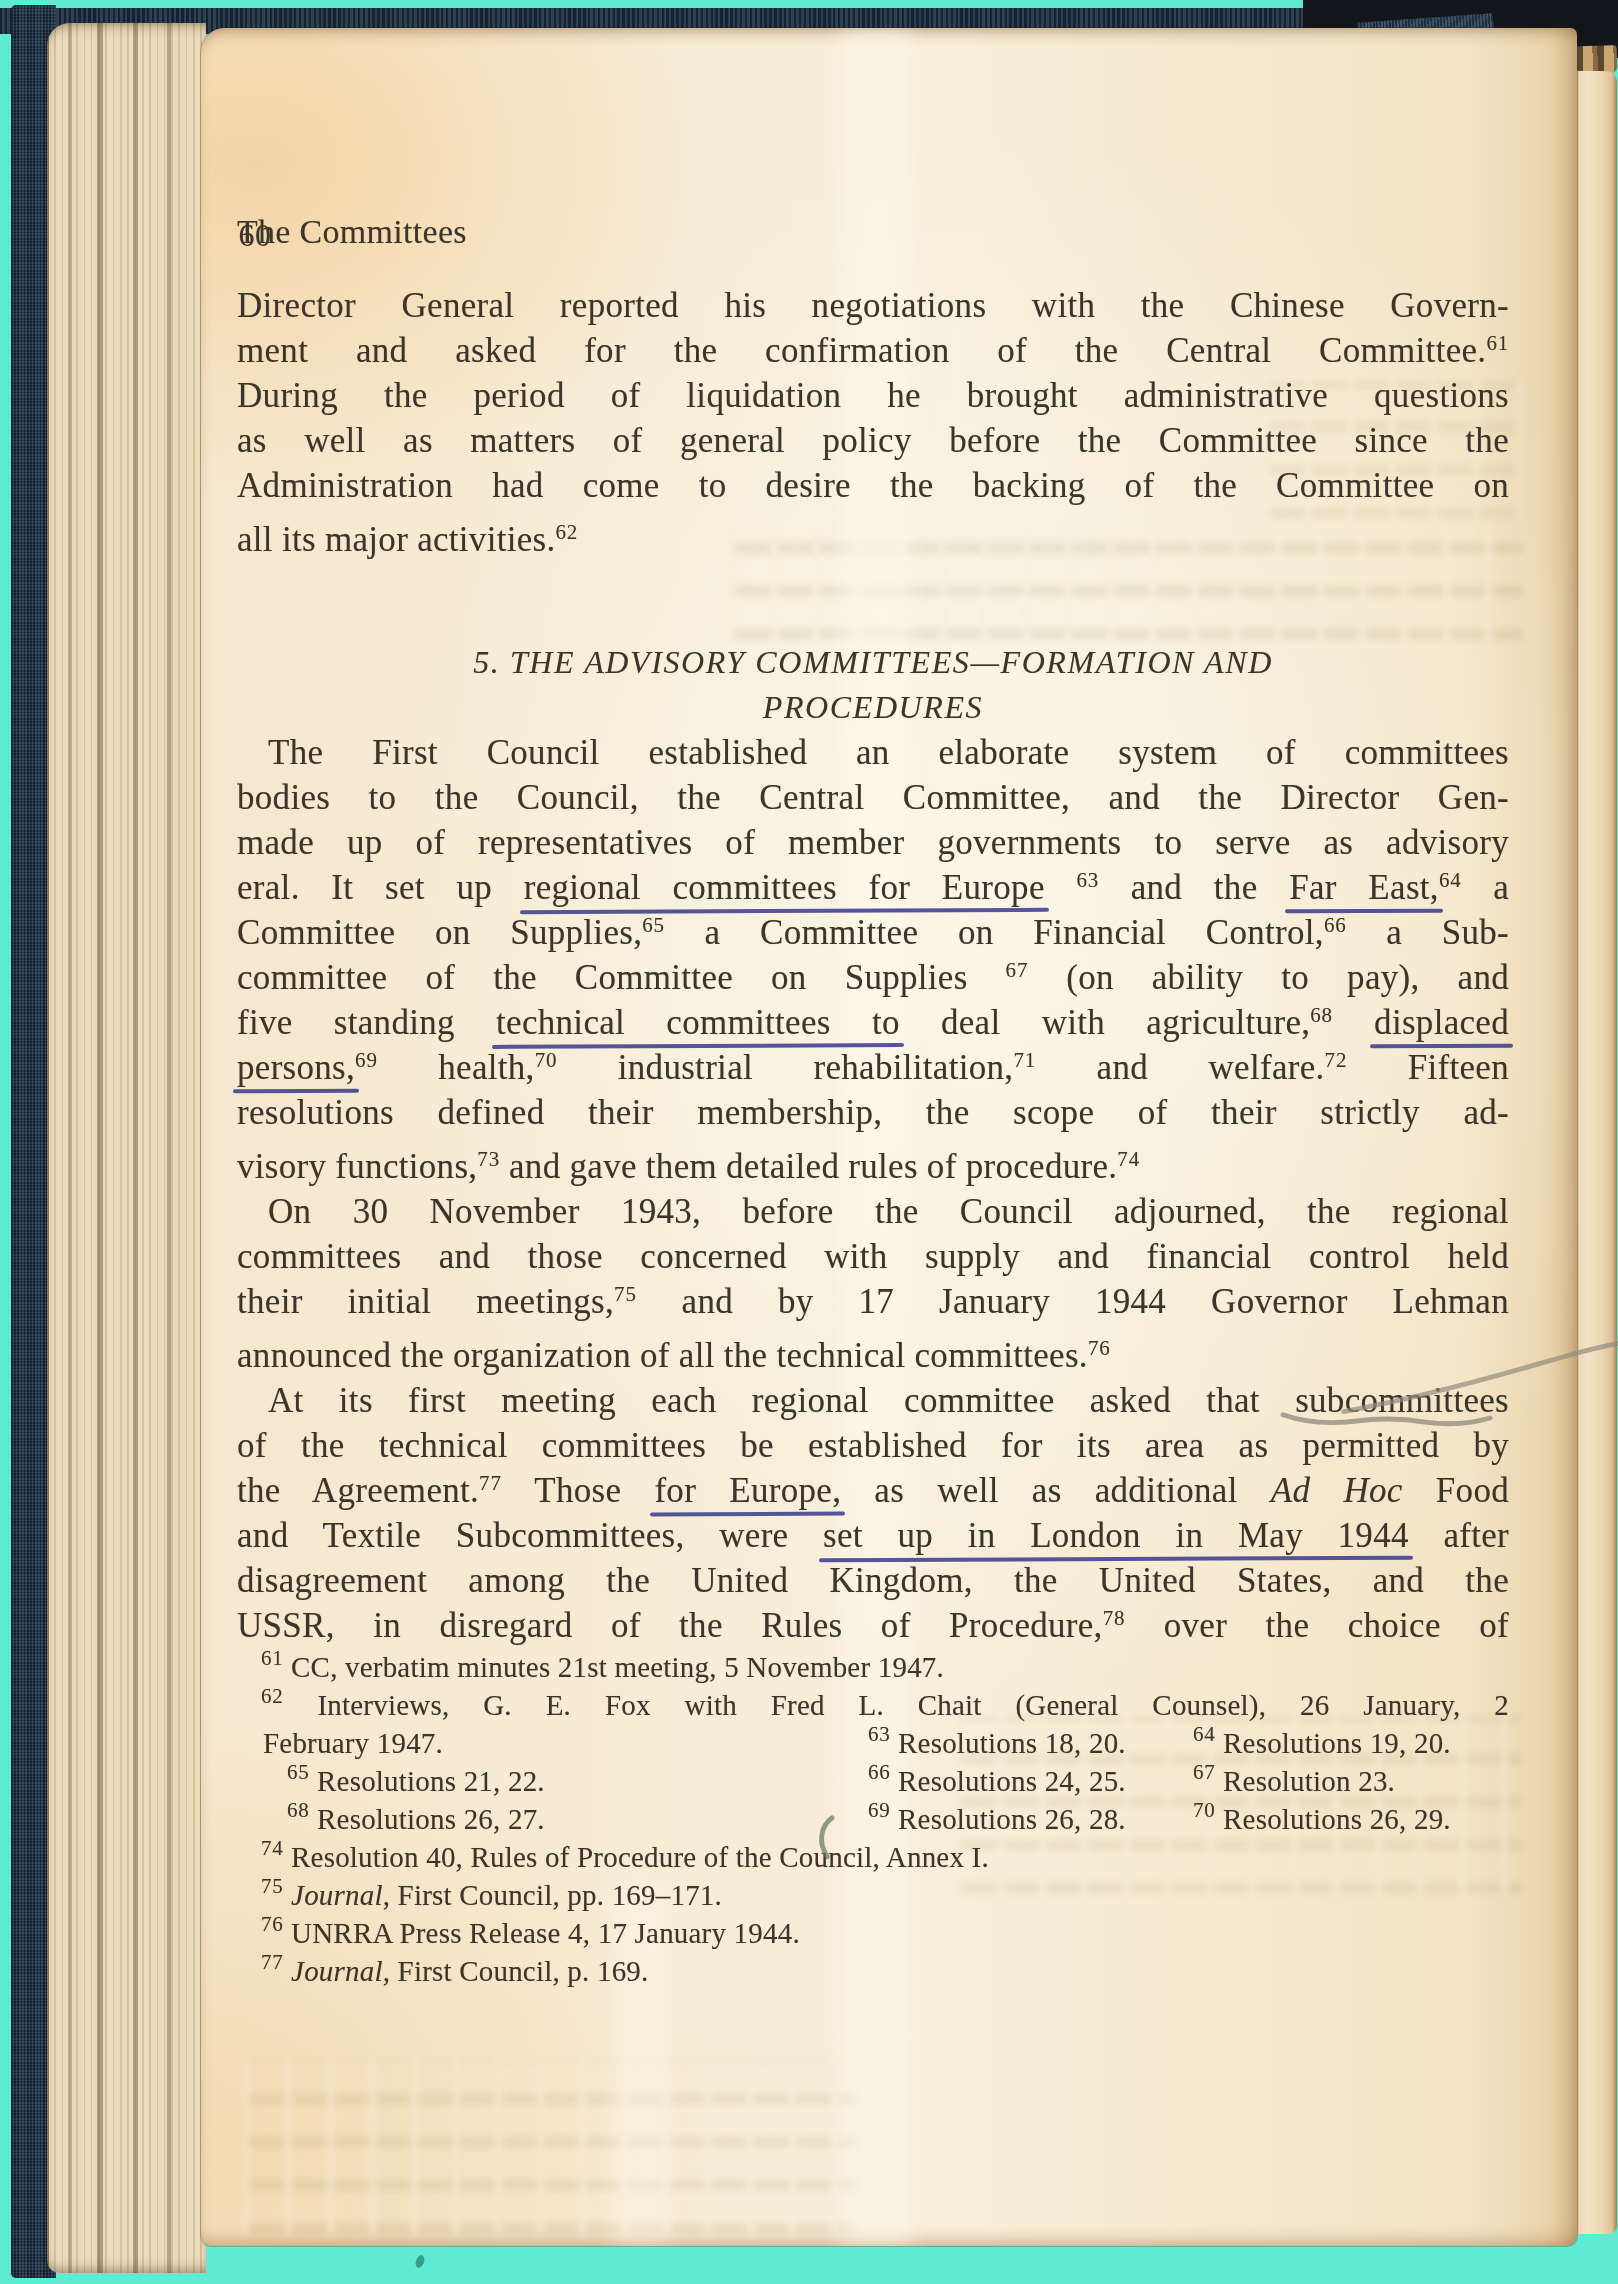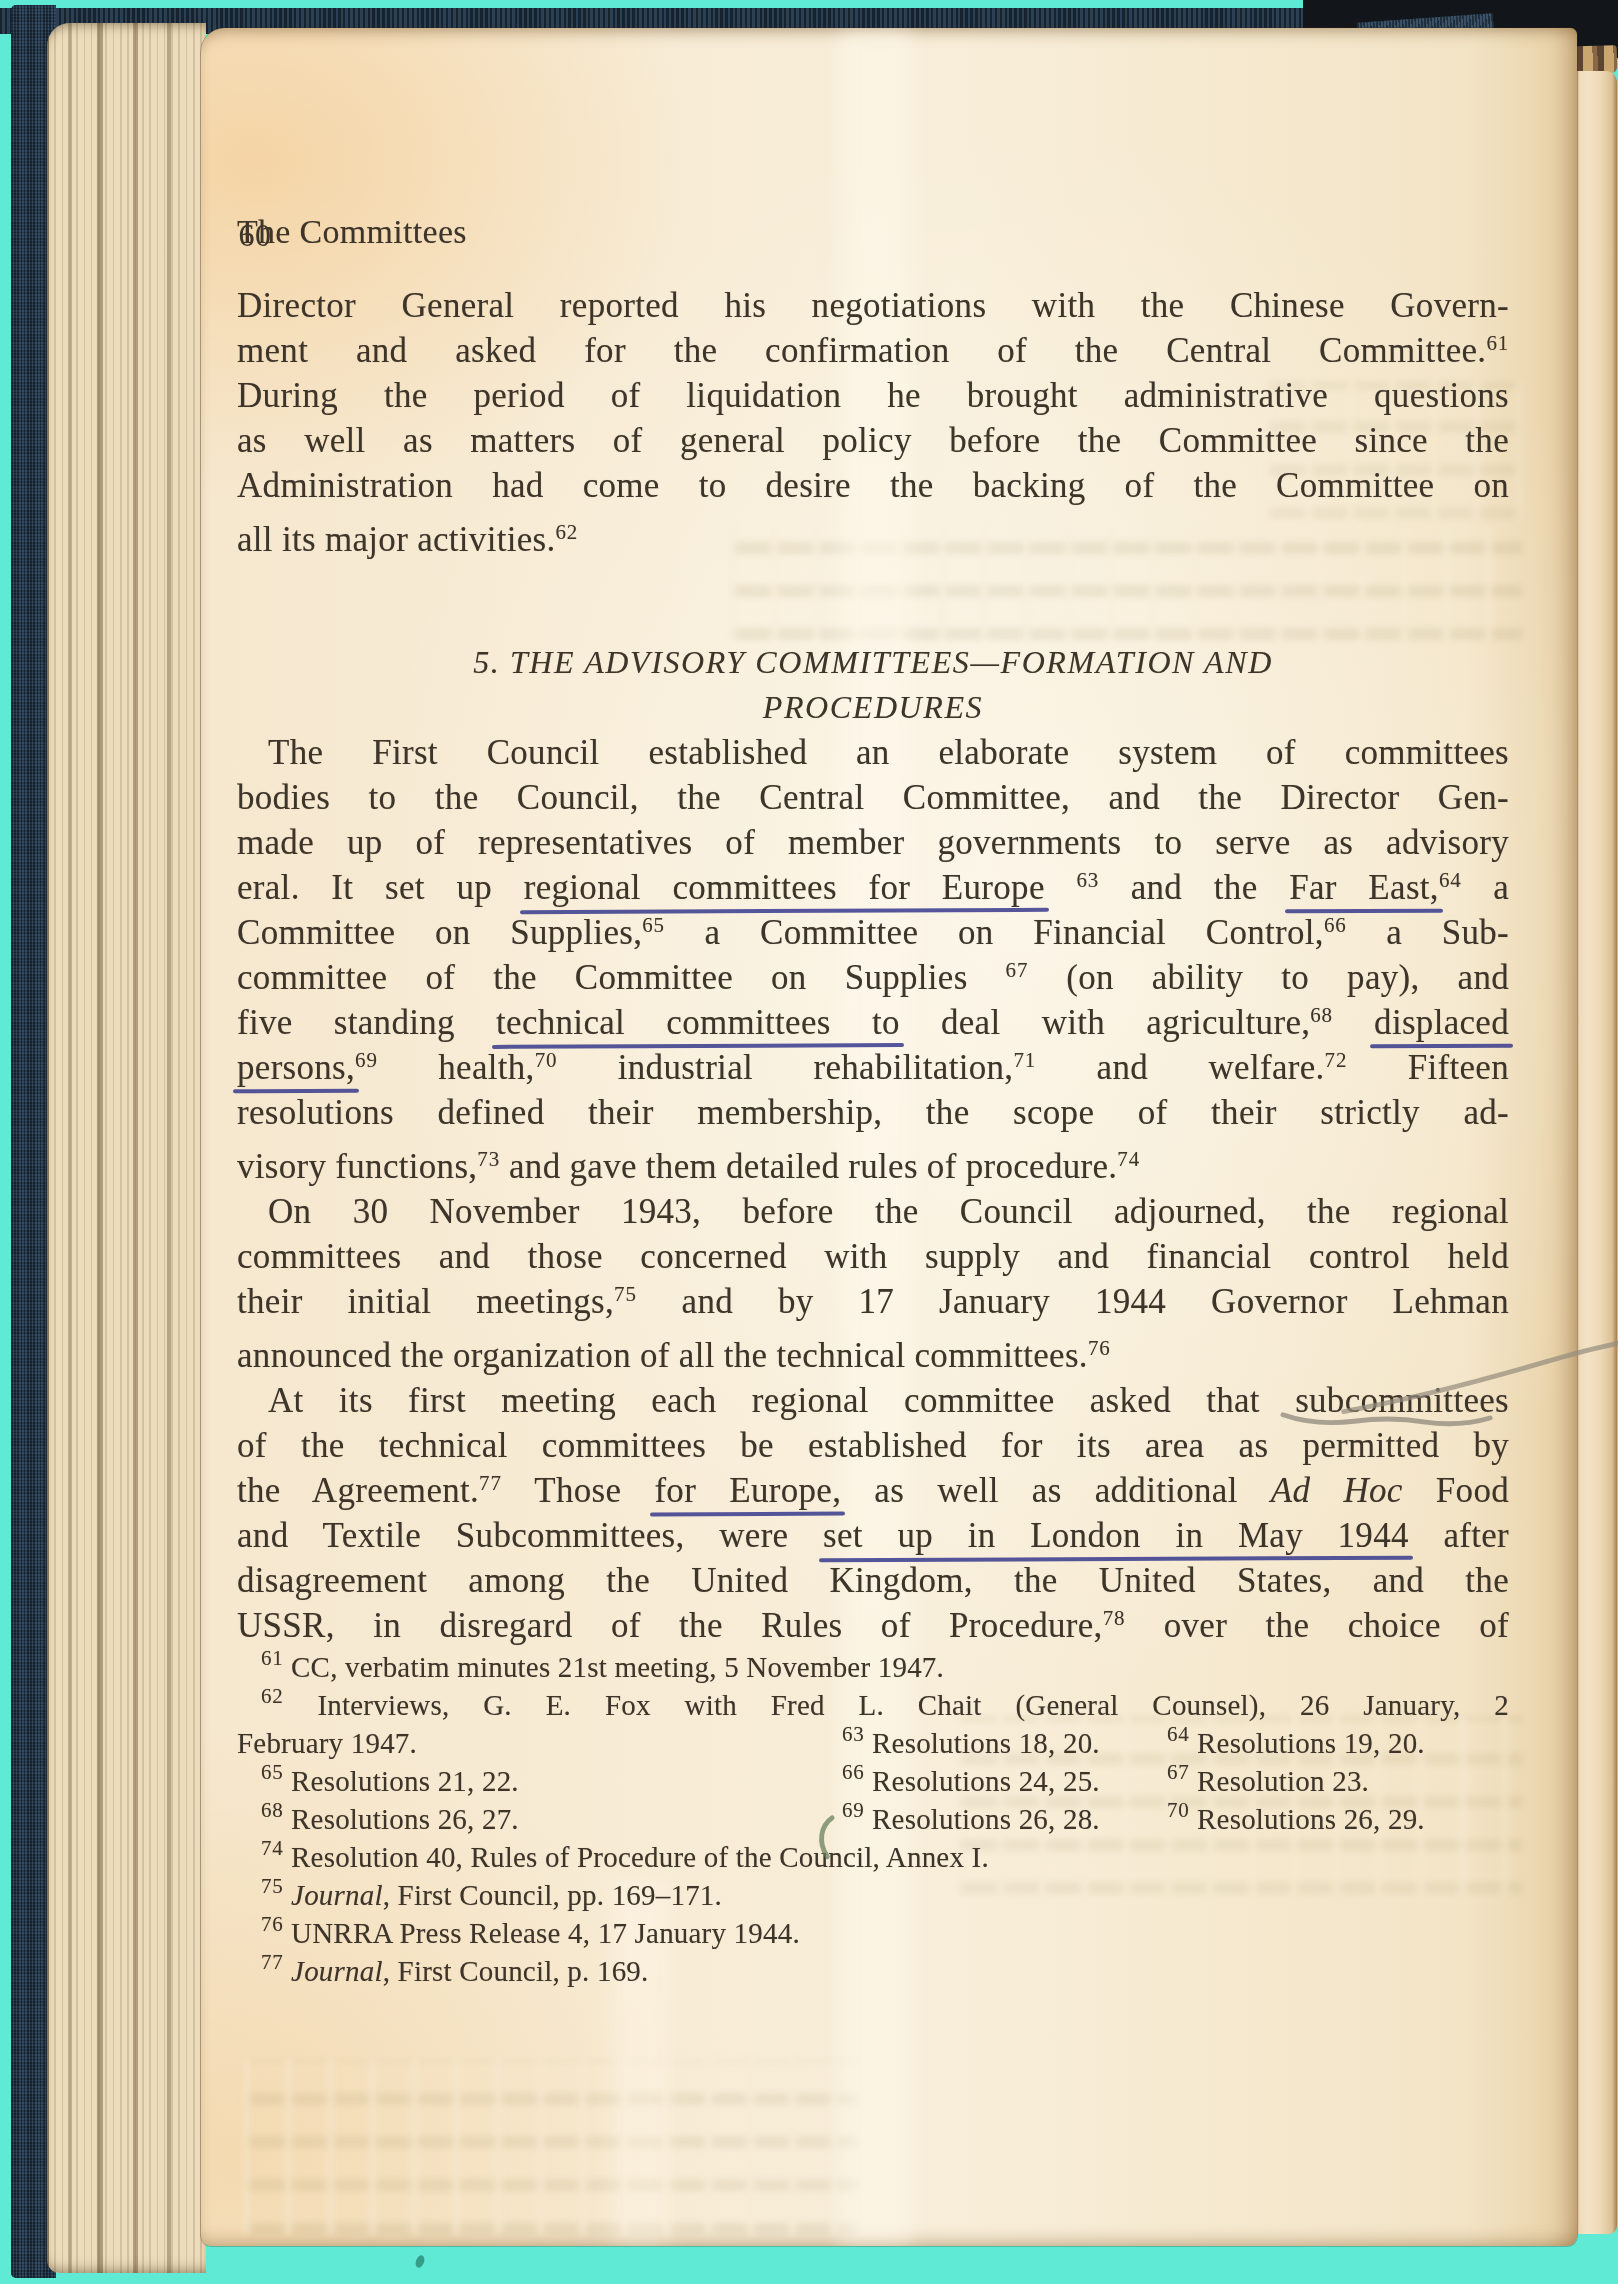--- a/index.html
+++ b/index.html
@@ -70,21 +70,21 @@
   .p1{margin-top:21px;}
   .sect-heading{margin-top:78px;text-align:center;font-style:italic;font-size:32px;
     line-height:45px;letter-spacing:1.6px;}
   sup{font-size:21px;line-height:0;vertical-align:baseline;position:relative;top:-12px;letter-spacing:0.8px;}
   .it{font-style:italic;}
   .u-ink{position:relative;}
   .u-ink::after{content:"";position:absolute;left:-4px;right:-4px;bottom:-6.5px;height:4px;
     background:#3c3f8f;border-radius:2.4px;opacity:.88;transform:rotate(-.25deg);}
   .footnotes{margin-top:0;font-size:29px;line-height:38px;letter-spacing:0.2px;}
   .fn-row{}
-  .fn-row.cols{display:grid;grid-template-columns:605px 325px 1fr;}
+  .fn-row.cols{display:grid;grid-template-columns:605px 325px 1fr;margin-left:26px;}
   .fn-row.fn-indent > .fn-cell:first-child{text-indent:24px;}
   .fn-row.fn-justify .fn-cell{text-align:justify;text-align-last:justify;-moz-text-align-last:justify;}
   .marks{position:absolute;left:0;top:0;z-index:20;pointer-events:none;}
 </style>
 </head>
 <body>
 
 <div id="shot">
 
   <div class="cover-top"></div>

